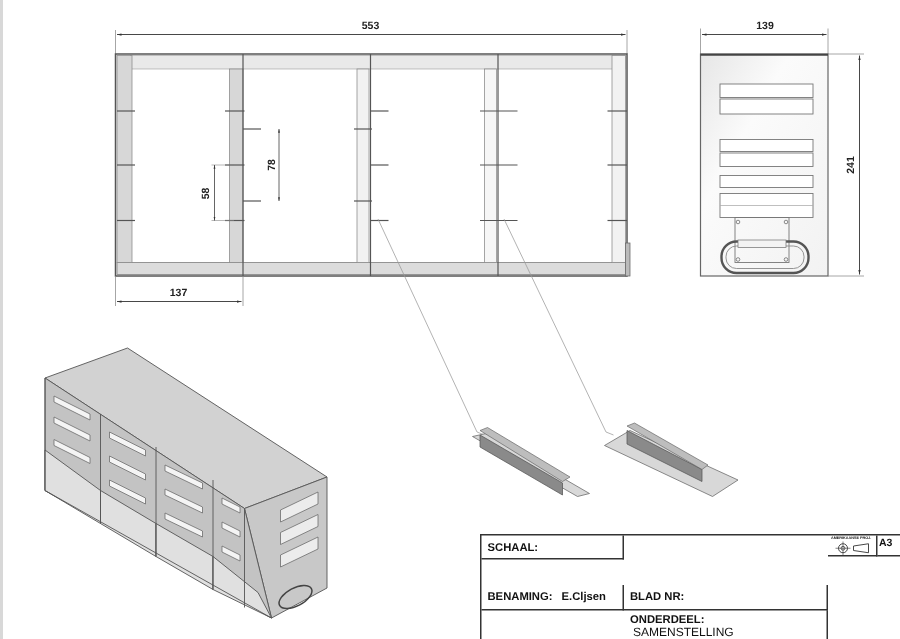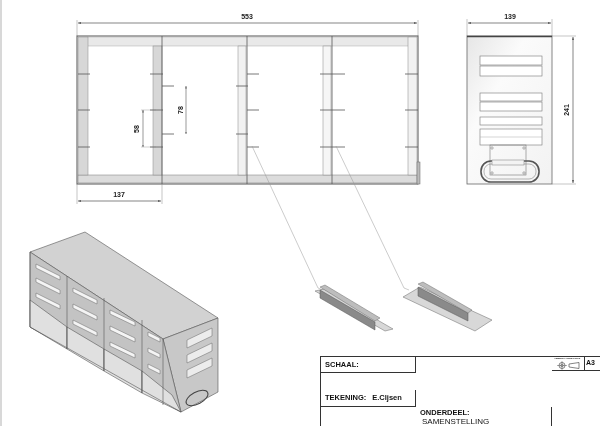--- a/index.html
+++ b/index.html
@@ -189,22 +189,23 @@
   </g>
   <g>
     <polygon points="403,297 420,287 492,320 475,331" fill="#d8d8d8" stroke="#666" stroke-width="0.5"></polygon>
     <polygon points="418,287 468,313 468,321 418,296" fill="#8a8a8a" stroke="#555" stroke-width="0.5"></polygon>
     <polygon points="418,284 423,282 472,310 468,313" fill="#bdbdbd" stroke="#555" stroke-width="0.4"></polygon>
   </g>
 </svg>
 
 <div class="tb">
   <div class="cell c1 r1"><span>SCHAAL:</span><span class="v"></span></div>
-  <div class="cell c1 r3"><span>TEKENING:</span><span class="v">E.Cljsen</span></div>
-
+  <div class="cell c1 r3"><span>BENAMING:</span><span class="v">E.Cljsen</span></div>
+
+  <div class="cell c2 r3"><span>BLAD NR:</span></div>
   <div class="cell c2 r4" style="padding-top:1px"><span>ONDERDEEL:</span><span class="sub" style="padding-left:2px;font-weight:normal;font-size:8px">SAMENSTELLING</span></div>
 
   <div class="cell proj">
     <span class="proj-label">AMERIKAANSE PROJ.</span>
     <svg width="33" height="14" style="position:absolute;left:0;top:0">
       <circle cx="10" cy="8.5" r="3" fill="none" stroke="#333" stroke-width="0.6"></circle>
       <circle cx="10" cy="8.5" r="1.3" fill="none" stroke="#333" stroke-width="0.5"></circle>
       <line x1="5" y1="8.5" x2="15" y2="8.5" stroke="#333" stroke-width="0.4"></line>
       <line x1="10" y1="4" x2="10" y2="13" stroke="#333" stroke-width="0.4"></line>
       <polygon points="17,7 27,5.5 27,11.5 17,10" fill="none" stroke="#333" stroke-width="0.6"></polygon>

